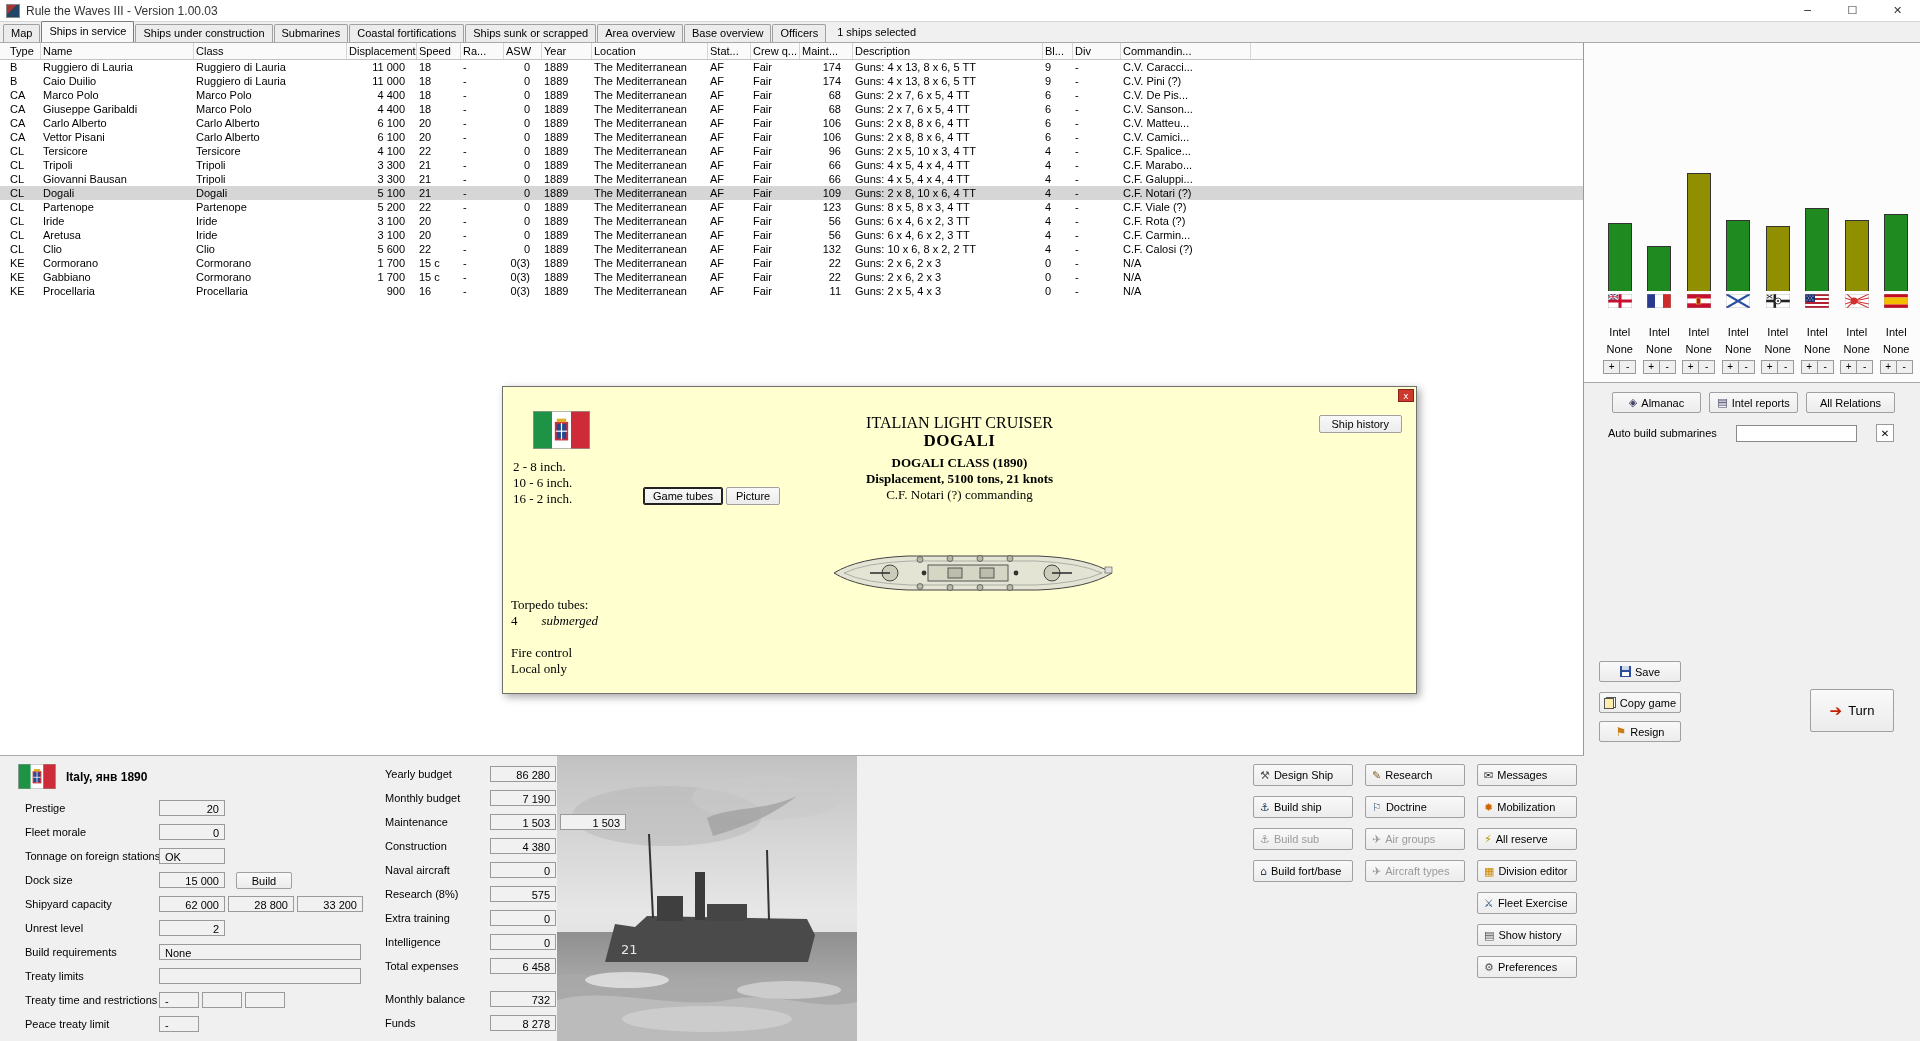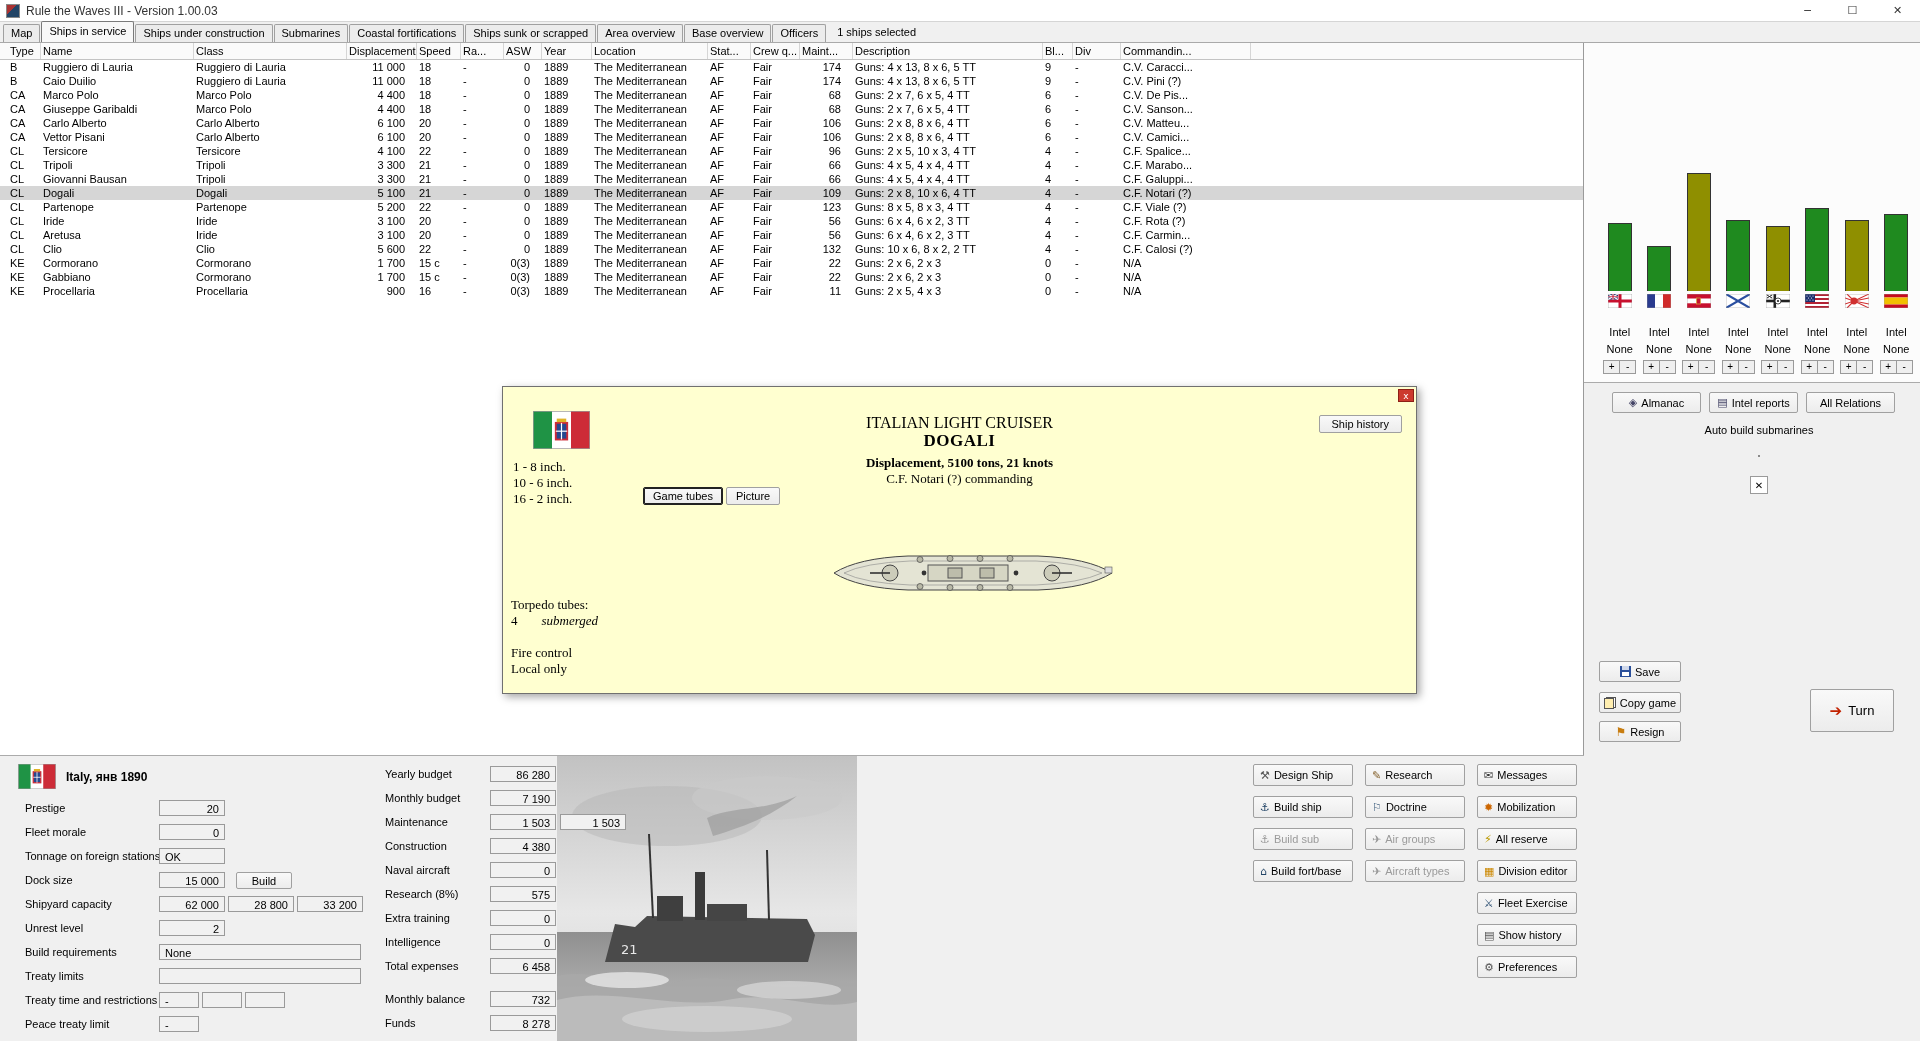--- a/index.html
+++ b/index.html
@@ -53,21 +53,21 @@
   .flag { width:24px; height:14px; line-height:0; }
   .flag svg { width:24px; height:14px; display:block; }
   .intel-row { position:absolute; left:16px; top:283px; }
   .rel-row { position:absolute; left:16px; top:300px; }
   .pm-row { position:absolute; left:16px; top:317px; }
   .pmbtn { width:17px; height:14px; font-size:10px; line-height:10px; border:1px solid #9a9a9a; background:#efefef; padding:0; }
   .pmpair { display:inline-flex; }
   .pmpair .pmbtn + .pmbtn { margin-left:-1px; }
   .tools-row { position:absolute; left:28px; top:349px; display:flex; gap:8px; }
   .tool-btn { width:89px; height:21px; }
-  .autobuild { position:absolute; left:32px; top:381px; width:286px; display:flex; align-items:center; gap:19px;flex-direction:column; }
+  .autobuild { position:absolute; left:24px; top:381px; width:286px; display:flex; align-items:center; gap:19px; }
   .autobuild .text-input { flex:1; }
   .xbtn { width:18px; height:18px; border:1px solid #9a9a9a; background:#fff; font-family:"DejaVu Sans",sans-serif; font-size:10px; padding:0; }
   .gbtn { position:absolute; left:15px; width:82px; height:21px; }
   .icon-floppy { position:relative; width:11px; height:11px; background:#2a4f9a; display:inline-block; }
   .icon-floppy::before { content:""; position:absolute; left:2px; top:0; width:7px; height:4px; background:#cfd8ea; }
   .icon-floppy::after { content:""; position:absolute; left:2px; bottom:1px; width:7px; height:4px; background:#fff; }
   .icon-copy { position:relative; width:12px; height:12px; display:inline-block; }
   .icon-copy::before { content:""; position:absolute; right:0; top:0; width:8px; height:9px; background:#fff; border:1px solid #555; }
   .icon-copy::after { content:""; position:absolute; left:0; bottom:0; width:8px; height:9px; background:#ffef c0; background:#ffeeb0; border:1px solid #555; }
   .flag-glyph { font-family:"DejaVu Sans",sans-serif; color:#c87d10; font-size:12px; }
@@ -925,25 +925,26 @@
           <rect x="9.6" y="5" width="4.8" height="7" fill="#26488f" stroke="#cd2b37" stroke-width="0.8"></rect>
           <line x1="12" y1="5" x2="12" y2="12" stroke="#fff" stroke-width="0.5"></line>
           <line x1="9.6" y1="8.5" x2="14.4" y2="8.5" stroke="#fff" stroke-width="0.5"></line>
           <rect x="10" y="3.2" width="4" height="1.5" fill="#e0b428"></rect>
           <rect width="24" height="16" fill="none" stroke="#999" stroke-width="0.6"></rect>
         </svg>
       </div>
     <div class="d-center">
       <div class="d-type">ITALIAN LIGHT CRUISER</div>
       <div class="d-name">DOGALI</div>
+      <div class="d-class">DOGALI CLASS (1890)</div>
       <div class="d-spec">Displacement, 5100 tons, 21 knots</div>
       <div class="d-cmdr">C.F. Notari (?)  commanding</div>
     </div>
     <div class="d-guns">
-        <div>1 - 8 inch.</div>
+        <div>2 - 8 inch.</div>
         <div>10 - 6 inch.</div>
         <div>16 - 2 inch.</div>
       </div>
     <div class="d-viewbtns">
       <button class="btn vbtn active">Game tubes</button>
       <button class="btn vbtn">Picture</button>
     </div>
     <button class="btn d-history">Ship history</button>
     <div class="d-draw">
       <svg viewBox="0 0 290 58">

